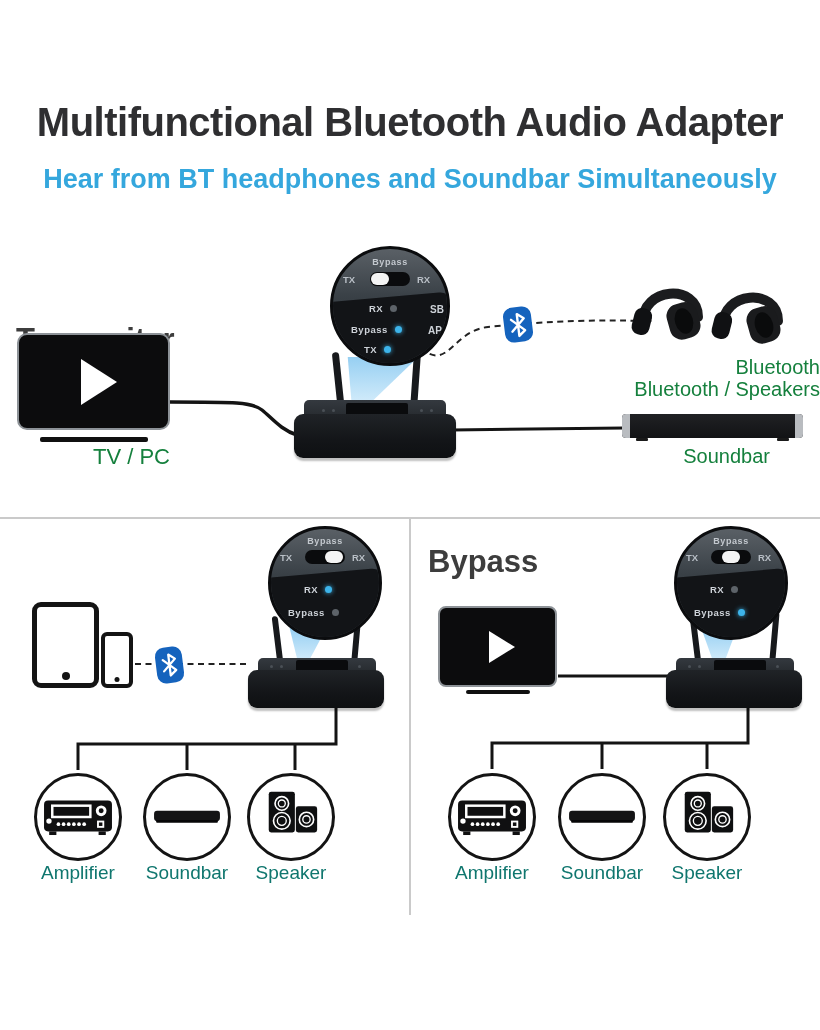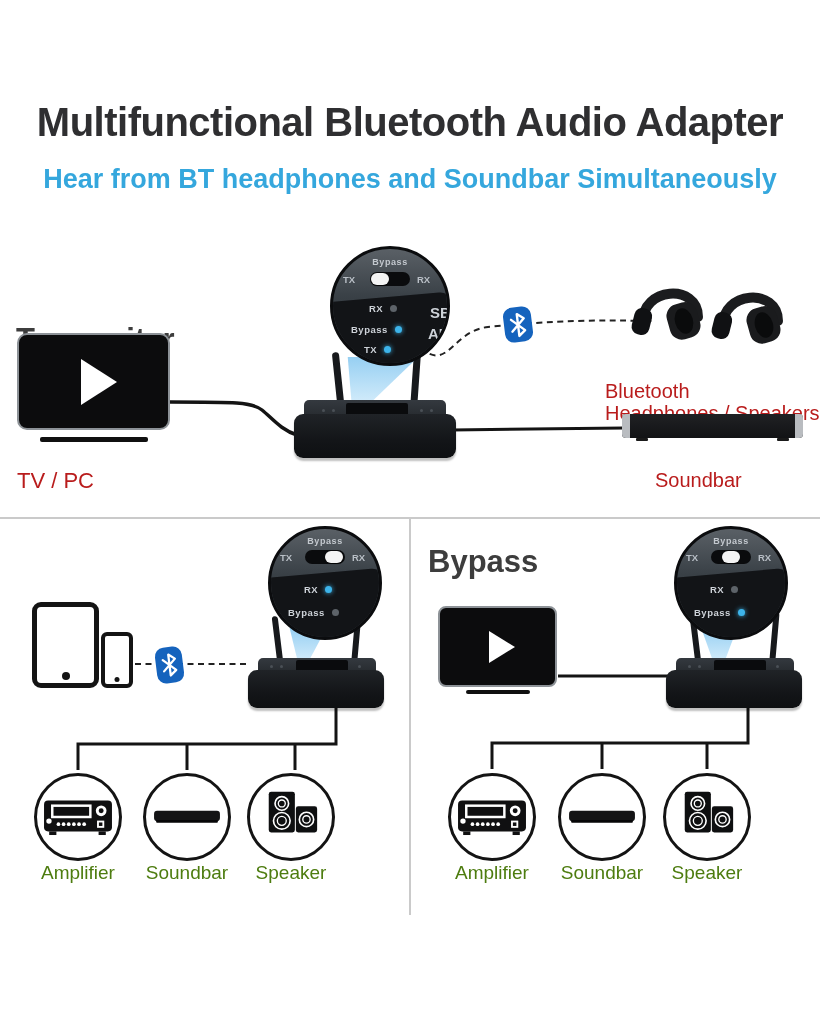--- a/index.html
+++ b/index.html
@@ -54,38 +54,38 @@
                color:#c3c8ce;letter-spacing:0.6px;}
   .mag .sw-side{position:absolute;font-size:9.5px;font-weight:700;color:#b9bfc6;}
   .pill{position:absolute;background:#0a0b0d;border-radius:8px;width:40px;height:14px;}
   .knob{position:absolute;top:1px;width:18px;height:12px;background:#f4f4f4;border-radius:7px;
         box-shadow:0 1px 1px rgba(0,0,0,0.6);}
   .mrow{position:absolute;display:flex;align-items:center;font-size:9.5px;font-weight:700;
         color:#cdd2d8;letter-spacing:0.5px;}
   .led{width:7px;height:7px;border-radius:50%;margin-left:7px;}
   .led-blue{background:#3db4ea;box-shadow:0 0 5px #3db4ea;}
   .led-dim{background:#5d6369;}
-  .partial{position:absolute;font-size:15px;font-weight:700;color:#cdd2d8;}
+  .partial{position:absolute;font-size:10px;font-weight:700;color:#cdd2d8;}
 
   
   .beam{background:linear-gradient(180deg,rgba(132,199,240,0.85),rgba(176,221,248,0.5));}
   .beam-top{clip-path:polygon(8% 0,92% 0,30% 100%,13% 100%);}
   .beam-rx{clip-path:polygon(4% 0,96% 0,48% 100%,26% 100%);}
   .beam-bp{clip-path:polygon(8% 0,98% 0,64% 100%,40% 100%);}
 
   
   .sbar{background:linear-gradient(180deg,#202124,#121315);border-radius:4px;}
   .sbar-cap{position:absolute;top:0;width:8px;height:100%;background:#b9bcc0;}
   .sbar-foot{position:absolute;background:#1a1a1a;height:3px;width:12px;bottom:-3px;border-radius:1px;}
 
   
   .ocircle{width:88px;height:88px;border:3px solid #141414;border-radius:50%;background:#fff;
            display:flex;align-items:center;justify-content:center;box-sizing:border-box;}
-  .olabel{width:110px;text-align:center;font-size:19px;color:#4d7c0f;}
-  .caption{font-size:20px;color:#b91c1c;text-align:left;line-height:22px;margin-top:24px;}
+  .olabel{width:110px;text-align:center;font-size:19px;color:#0f766e;}
+  .caption{font-size:20px;color:#15803d;text-align:right;line-height:22px;}
 </style>
 </head>
 <body>
 
 <div class="page">
 
   <svg class="abs" width="820" height="1030" viewBox="0 0 820 1030" style="left:0;top:0;pointer-events:none;">
     <path d="M 170 402 C 235 402 252 402 262 410 C 272 418 281 430 297 435" fill="none" stroke="#141414" stroke-width="3.5"></path>
     <path d="M 452 430 L 624 428" fill="none" stroke="#141414" stroke-width="3"></path>
     <path d="M 421 348 C 448 372 452 331 488 327 C 556 320 600 320 652 321" fill="none" stroke="#222" stroke-width="2" stroke-dasharray="6 4.5"></path>
@@ -157,21 +157,21 @@
     <rect x="40" y="32" width="31" height="36" rx="12" fill="#1a1b1d" transform="rotate(-16 55 50)"></rect>
     <ellipse cx="56" cy="50" rx="9" ry="13" fill="#0a0b0c" transform="rotate(-16 56 50)"></ellipse>
   </svg>
   <svg class="abs" style="left:708px;top:274px;" width="84" height="88" viewBox="0 0 84 86">
     <path d="M15 52 C13 16 70 12 70 46" fill="none" stroke="#1b1c1e" stroke-width="10" stroke-linecap="round"></path>
     <rect x="5" y="37" width="18" height="27" rx="8" fill="#101113" transform="rotate(14 14 50)"></rect>
     <rect x="40" y="32" width="31" height="36" rx="12" fill="#1a1b1d" transform="rotate(-16 55 50)"></rect>
     <ellipse cx="56" cy="50" rx="9" ry="13" fill="#0a0b0c" transform="rotate(-16 56 50)"></ellipse>
   </svg>
   <div class="abs caption" style="left:605px;top:356px;width:215px;">Bluetooth</div>
-  <div class="abs caption" style="left:605px;top:378px;width:215px;">Headphones / Speakers</div>
+  <div class="abs caption" style="left:605px;top:378px;width:215px;">Bluetooth / Speakers</div>
 
   <div class="abs sbar" style="left:622px;top:414px;width:181px;height:24px;">
     <span class="sbar-cap" style="left:0;border-radius:4px 0 0 4px;"></span>
     <span class="sbar-cap" style="right:0;border-radius:0 4px 4px 0;"></span>
     <span class="sbar-foot" style="left:14px;"></span>
     <span class="sbar-foot" style="right:14px;"></span>
   </div>
   <div class="abs caption" style="left:655px;top:445px;width:115px;">Soundbar</div>
 
 

